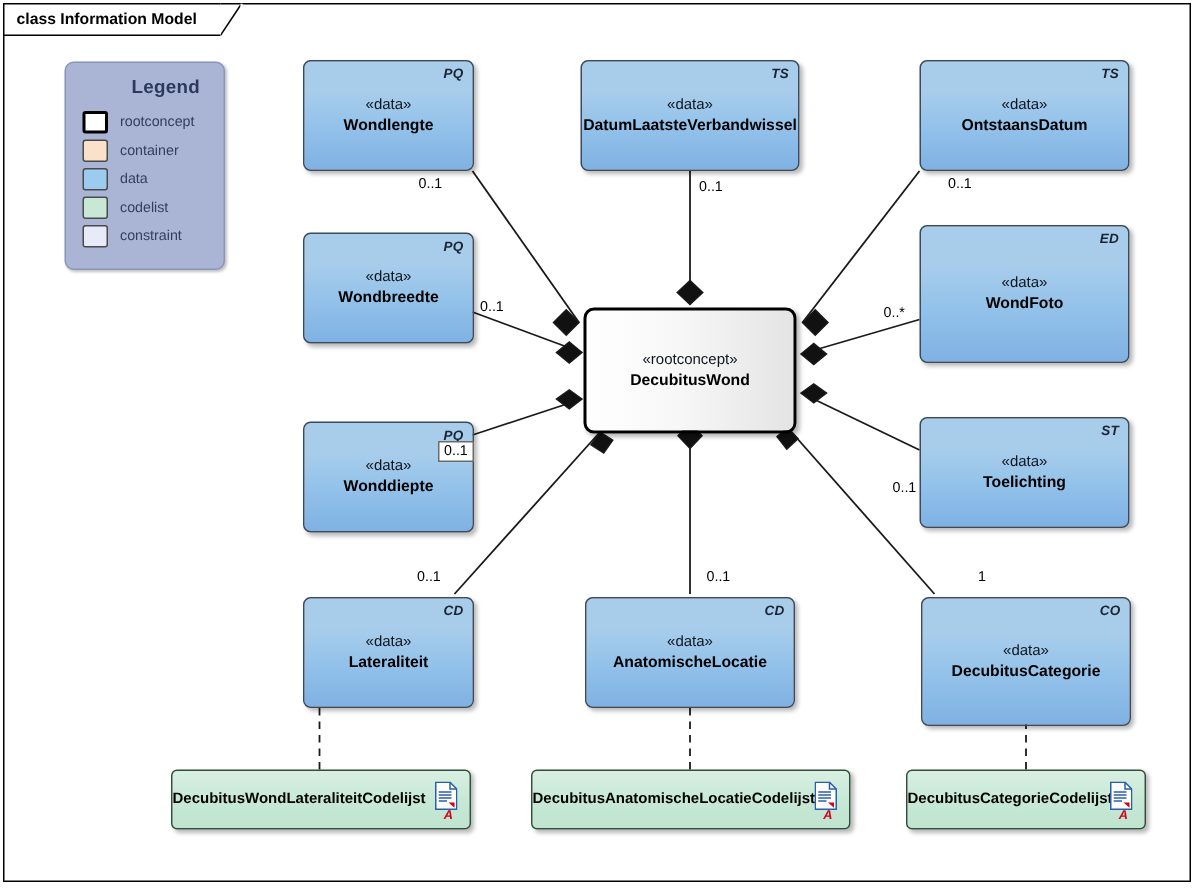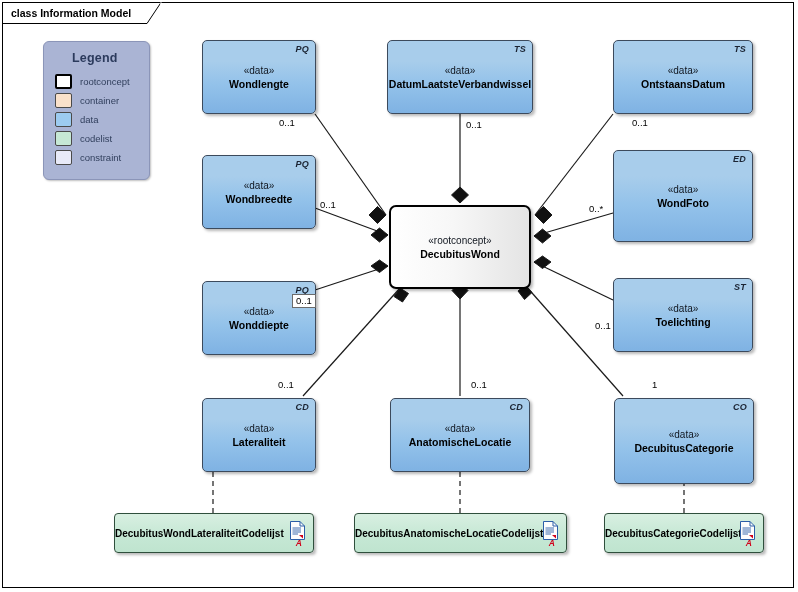--- a/index.html
+++ b/index.html
@@ -29,21 +29,21 @@
   }
   .frame-tab-corner svg{display:block;}
 
   
   .legend{
     position:absolute;left:43px;top:41px;width:105px;height:137px;
     background:#aab4d4;border:1px solid #8b95b8;border-radius:6px;
     box-shadow:1px 1px 2px rgba(0,0,0,.25);
   }
   .legend-title{
-    font-size:12.5px;font-weight:bold;color:#2b3a5c;
+    text-align:center;font-size:12.5px;font-weight:bold;color:#2b3a5c;
     margin-top:9px;letter-spacing:.2px;margin-left:28px;
   }
   .legend-rows{margin:8px 0 0 11px;}
   .legend-row{display:flex;align-items:center;height:17.5px;margin-bottom:1.5px;}
   .swatch{
     width:17px;height:15px;border:1px solid #4a4a4a;border-radius:2px;
     box-sizing:border-box;margin-right:8px;flex:none;
   }
   .swatch.root{border:2px solid #000;}
   .legend-label{font-size:9.5px;color:#32405e;white-space:nowrap;}

